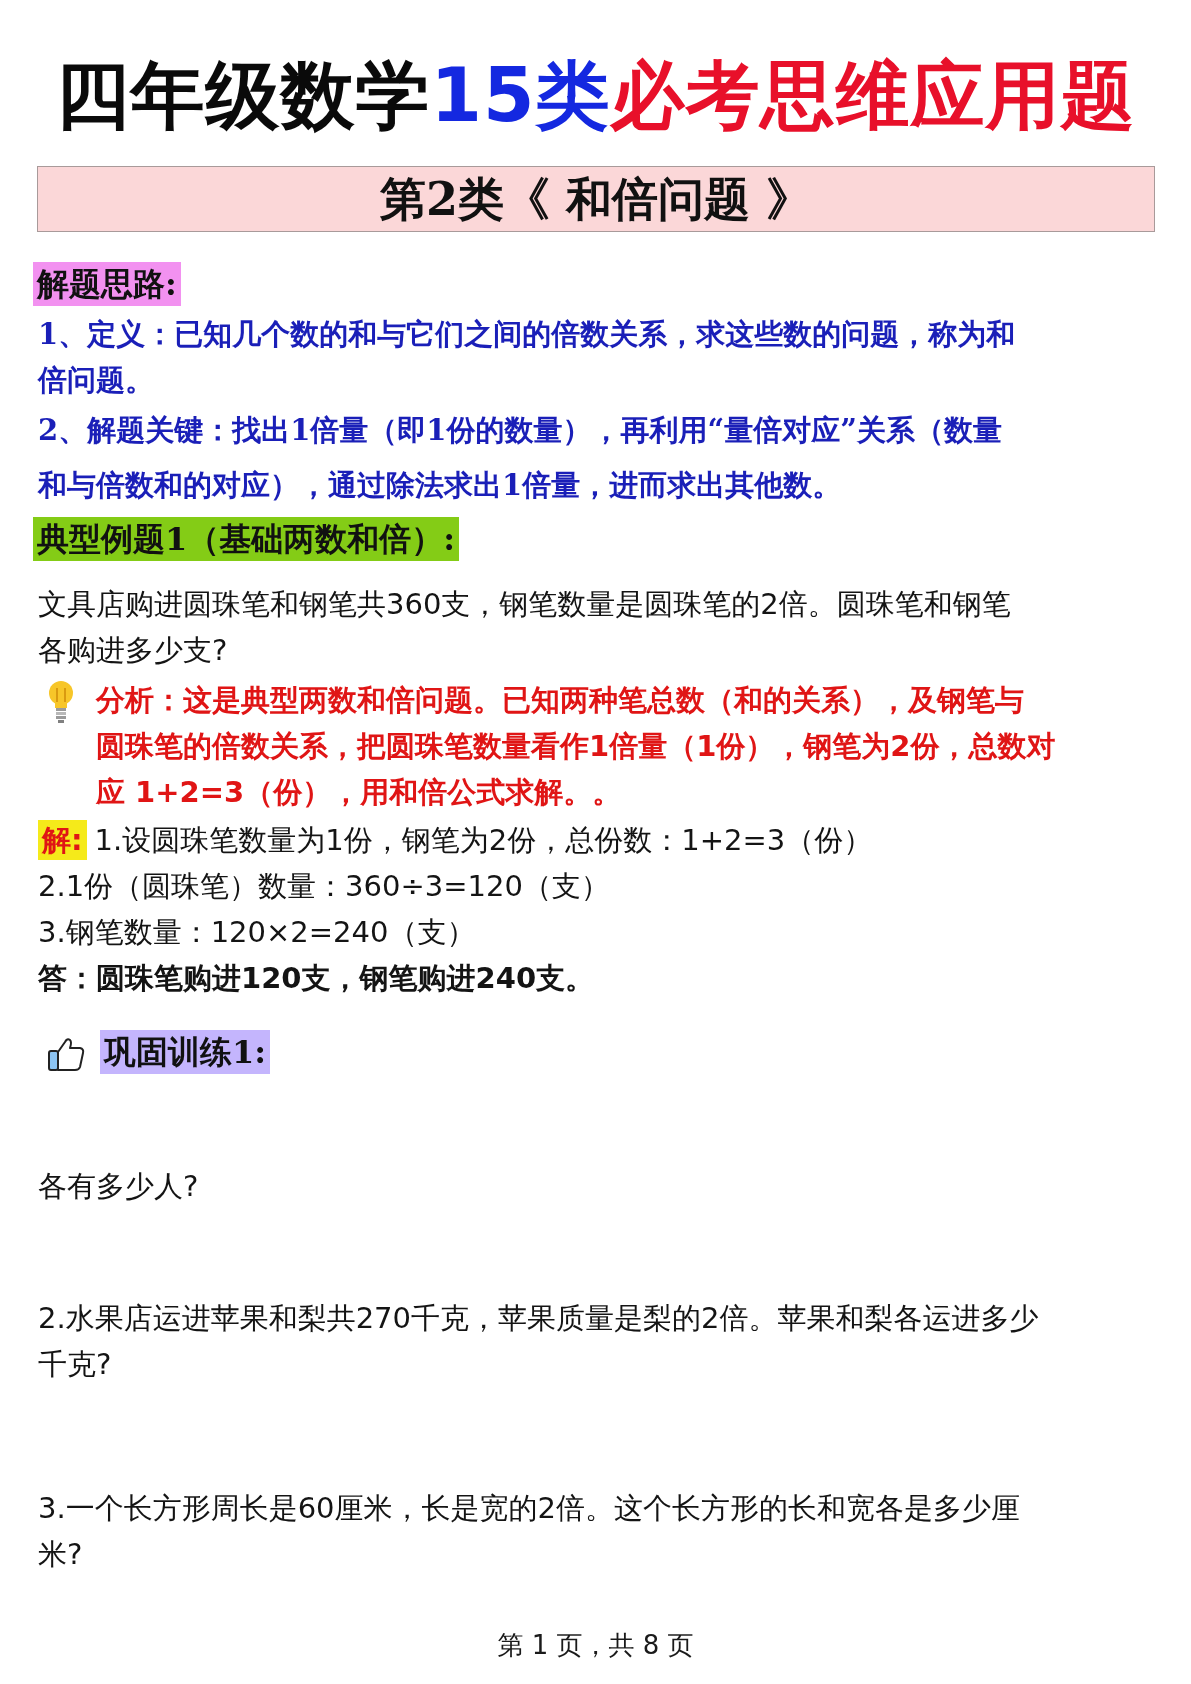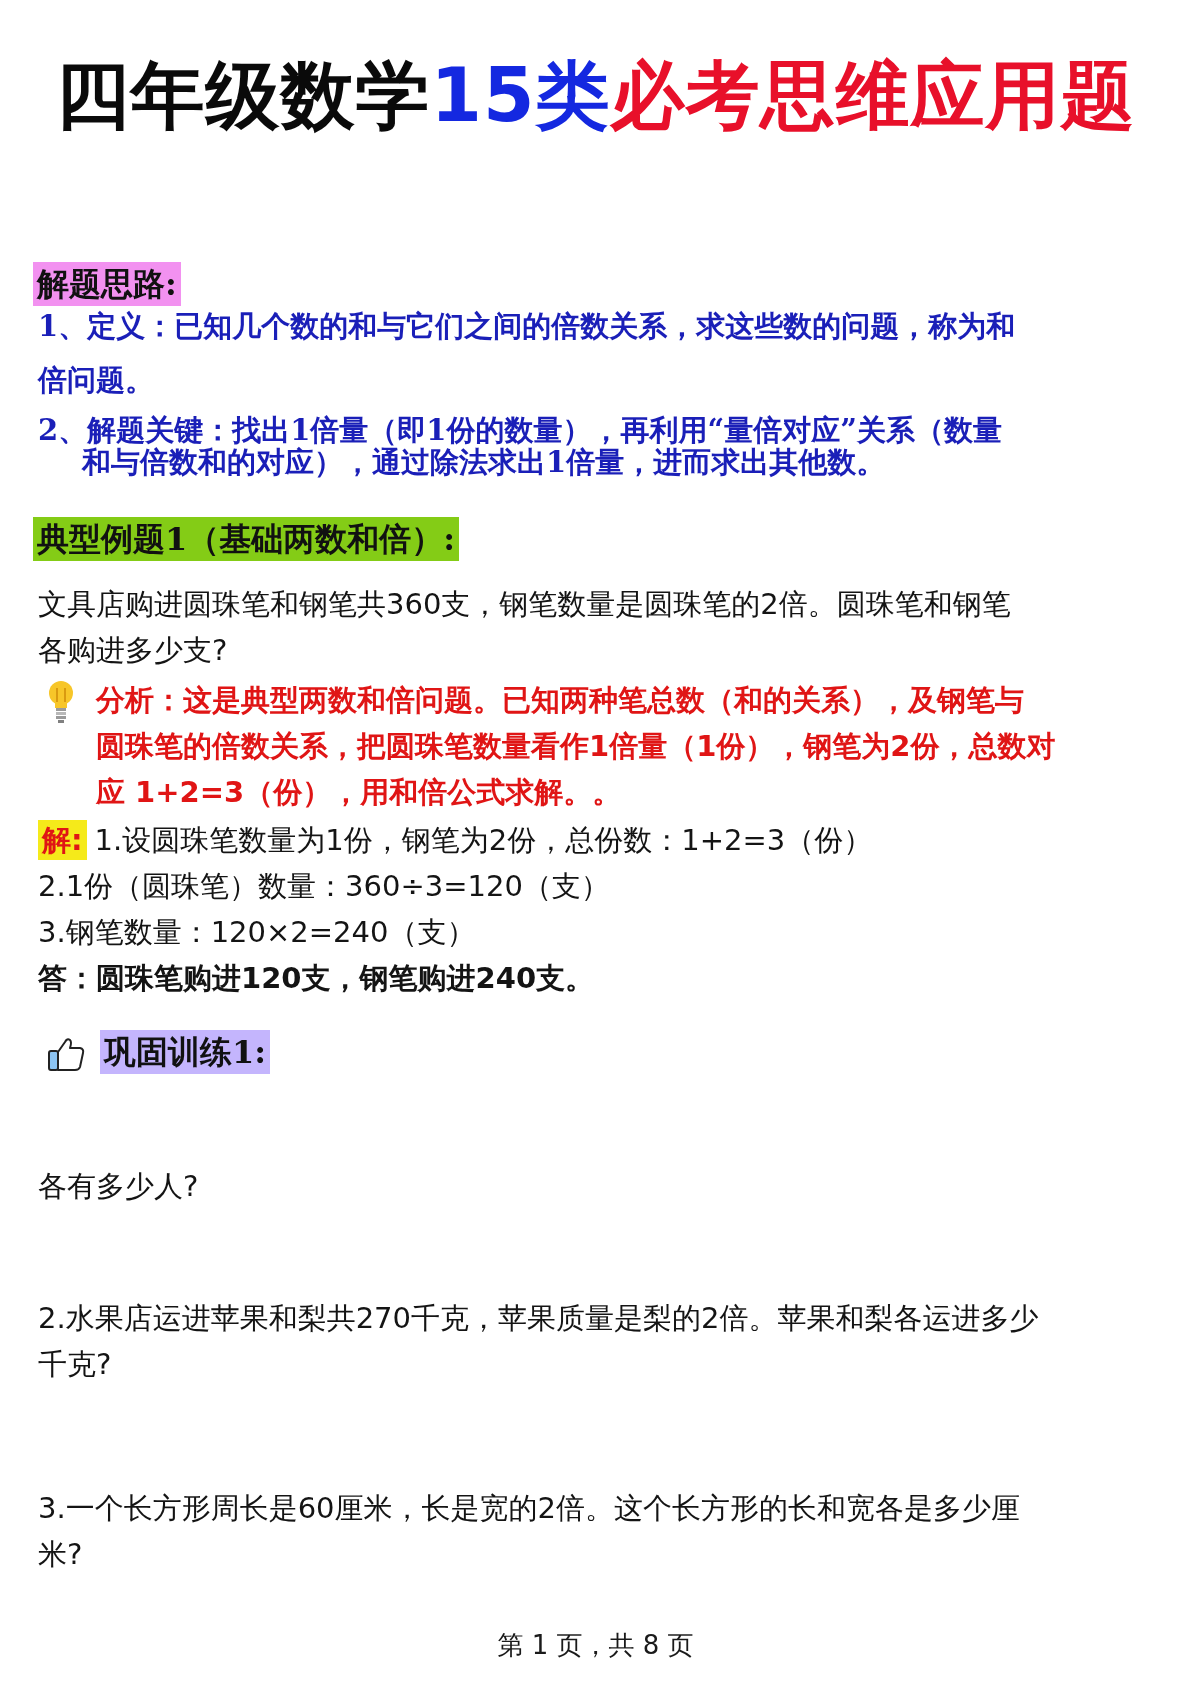--- a/index.html
+++ b/index.html
@@ -114,26 +114,27 @@
   </style>
 </head>
 <body>
 
 <div class="page">
 
   <div class="main-title">
     <span class="t-black">四年级数学</span><span class="t-blue">15类</span><span class="t-red">必考思维应用题</span>
   </div>
 
+  <div class="sub-banner">第2类《 和倍问题 》</div>
 
   <div class="tag tag-pink">解题思路:</div>
-  <div class="line blue" style="top:306px;">1、定义：已知几个数的和与它们之间的倍数关系，求这些数的问题，称为和</div>
+  <div class="line blue" style="top:314px;">1、定义：已知几个数的和与它们之间的倍数关系，求这些数的问题，称为和</div>
   <div class="line blue" style="top:360px;">倍问题。</div>
   <div class="line blue" style="top:410px;">2、解题关键：找出1倍量（即1份的数量），再利用“量倍对应”关系（数量</div>
-  <div class="line blue" style="top:442px;margin-left:44px;">和与倍数和的对应），通过除法求出1倍量，进而求出其他数。</div>
+  <div class="line blue" style="top:465px;">和与倍数和的对应），通过除法求出1倍量，进而求出其他数。</div>
 
   <div class="tag tag-tan">典型例题1（基础两数和倍）:</div>
   <div class="line black" style="top:584px;">文具店购进圆珠笔和钢笔共360支，钢笔数量是圆珠笔的2倍。圆珠笔和钢笔</div>
   <div class="line black" style="top:630px;">各购进多少支?</div>
 
   <svg class="bulb-icon" viewBox="0 0 30 44">
     <circle cx="15" cy="13" r="12" fill="#f7c629"></circle>
     <rect x="9" y="22" width="12" height="6" fill="#f7c629"></rect>
     <rect x="10" y="8" width="2" height="14" fill="#d99a10"></rect>
     <rect x="18" y="8" width="2" height="14" fill="#d99a10"></rect>

